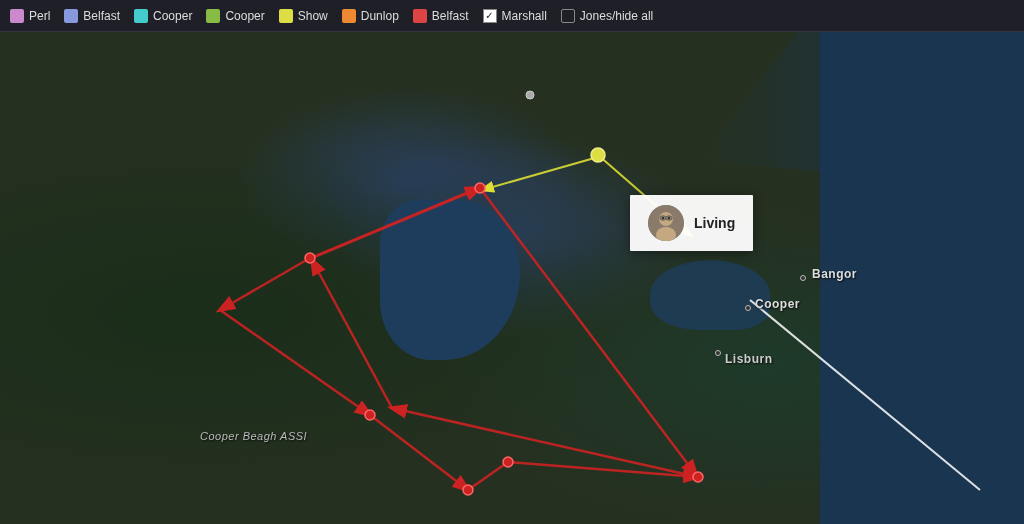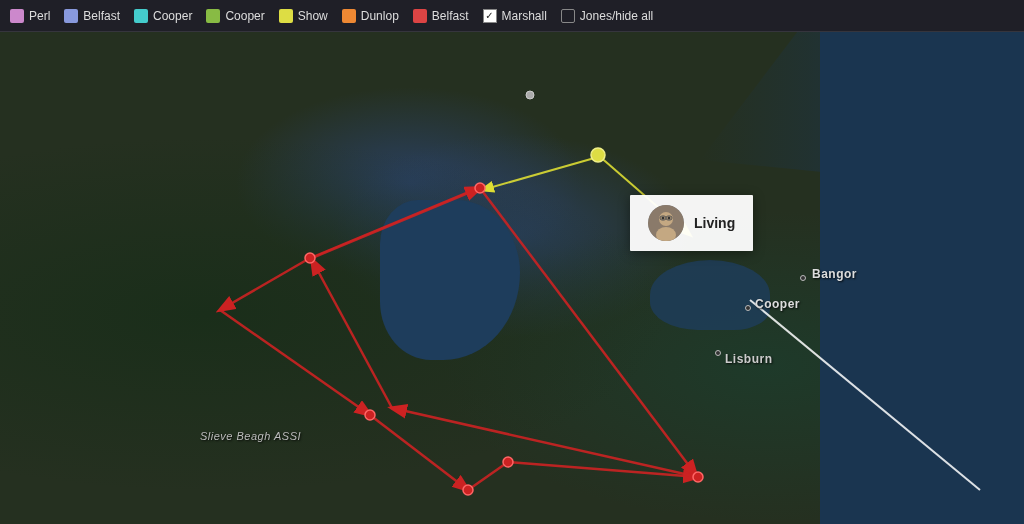--- a/index.html
+++ b/index.html
@@ -228,21 +228,21 @@
     <circle cx="508" cy="462" r="5" fill="#cc2222" stroke="#ff6666" stroke-width="1.5"></circle>
     <circle cx="698" cy="477" r="5" fill="#cc2222" stroke="#ff6666" stroke-width="1.5"></circle>
     <circle cx="480" cy="188" r="5" fill="#cc2222" stroke="#ff6666" stroke-width="1.5"></circle>
 
     <circle cx="598" cy="155" r="7" fill="#dddd44" stroke="#eeee88" stroke-width="1.5"></circle>
 
     <circle cx="530" cy="95" r="4" fill="#aaaaaa" stroke="#cccccc" stroke-width="1"></circle>
   </svg>
 
 
-  <div class="map-label small" style="left: 200px; top: 430px; font-style: italic; text-transform: none; font-size: 11px; color: #bbb;">Slieve Beagh ASSI</div>
+  <div class="map-label small" style="left: 200px; top: 430px; font-style: italic; text-transform: none; font-size: 11px; color: #bbb;">Cooper Beagh ASSI</div>
 
   <div class="city-dot" style="left: 800px; top: 275px;"></div>
   <div class="map-label city" style="left: 812px; top: 267px; font-size: 12px; color: #ddd;">Bangor</div>
 
   <div class="city-dot" style="left: 745px; top: 305px;"></div>
   <div class="map-label city" style="left: 755px; top: 297px; font-size: 12px; color: #ddd;">Cooper</div>
 
   <div class="city-dot" style="left: 715px; top: 350px;"></div>
   <div class="map-label city" style="left: 725px; top: 342px; font-size: 12px; color: #ccc; margin-top: 10px;">Lisburn</div>
 

